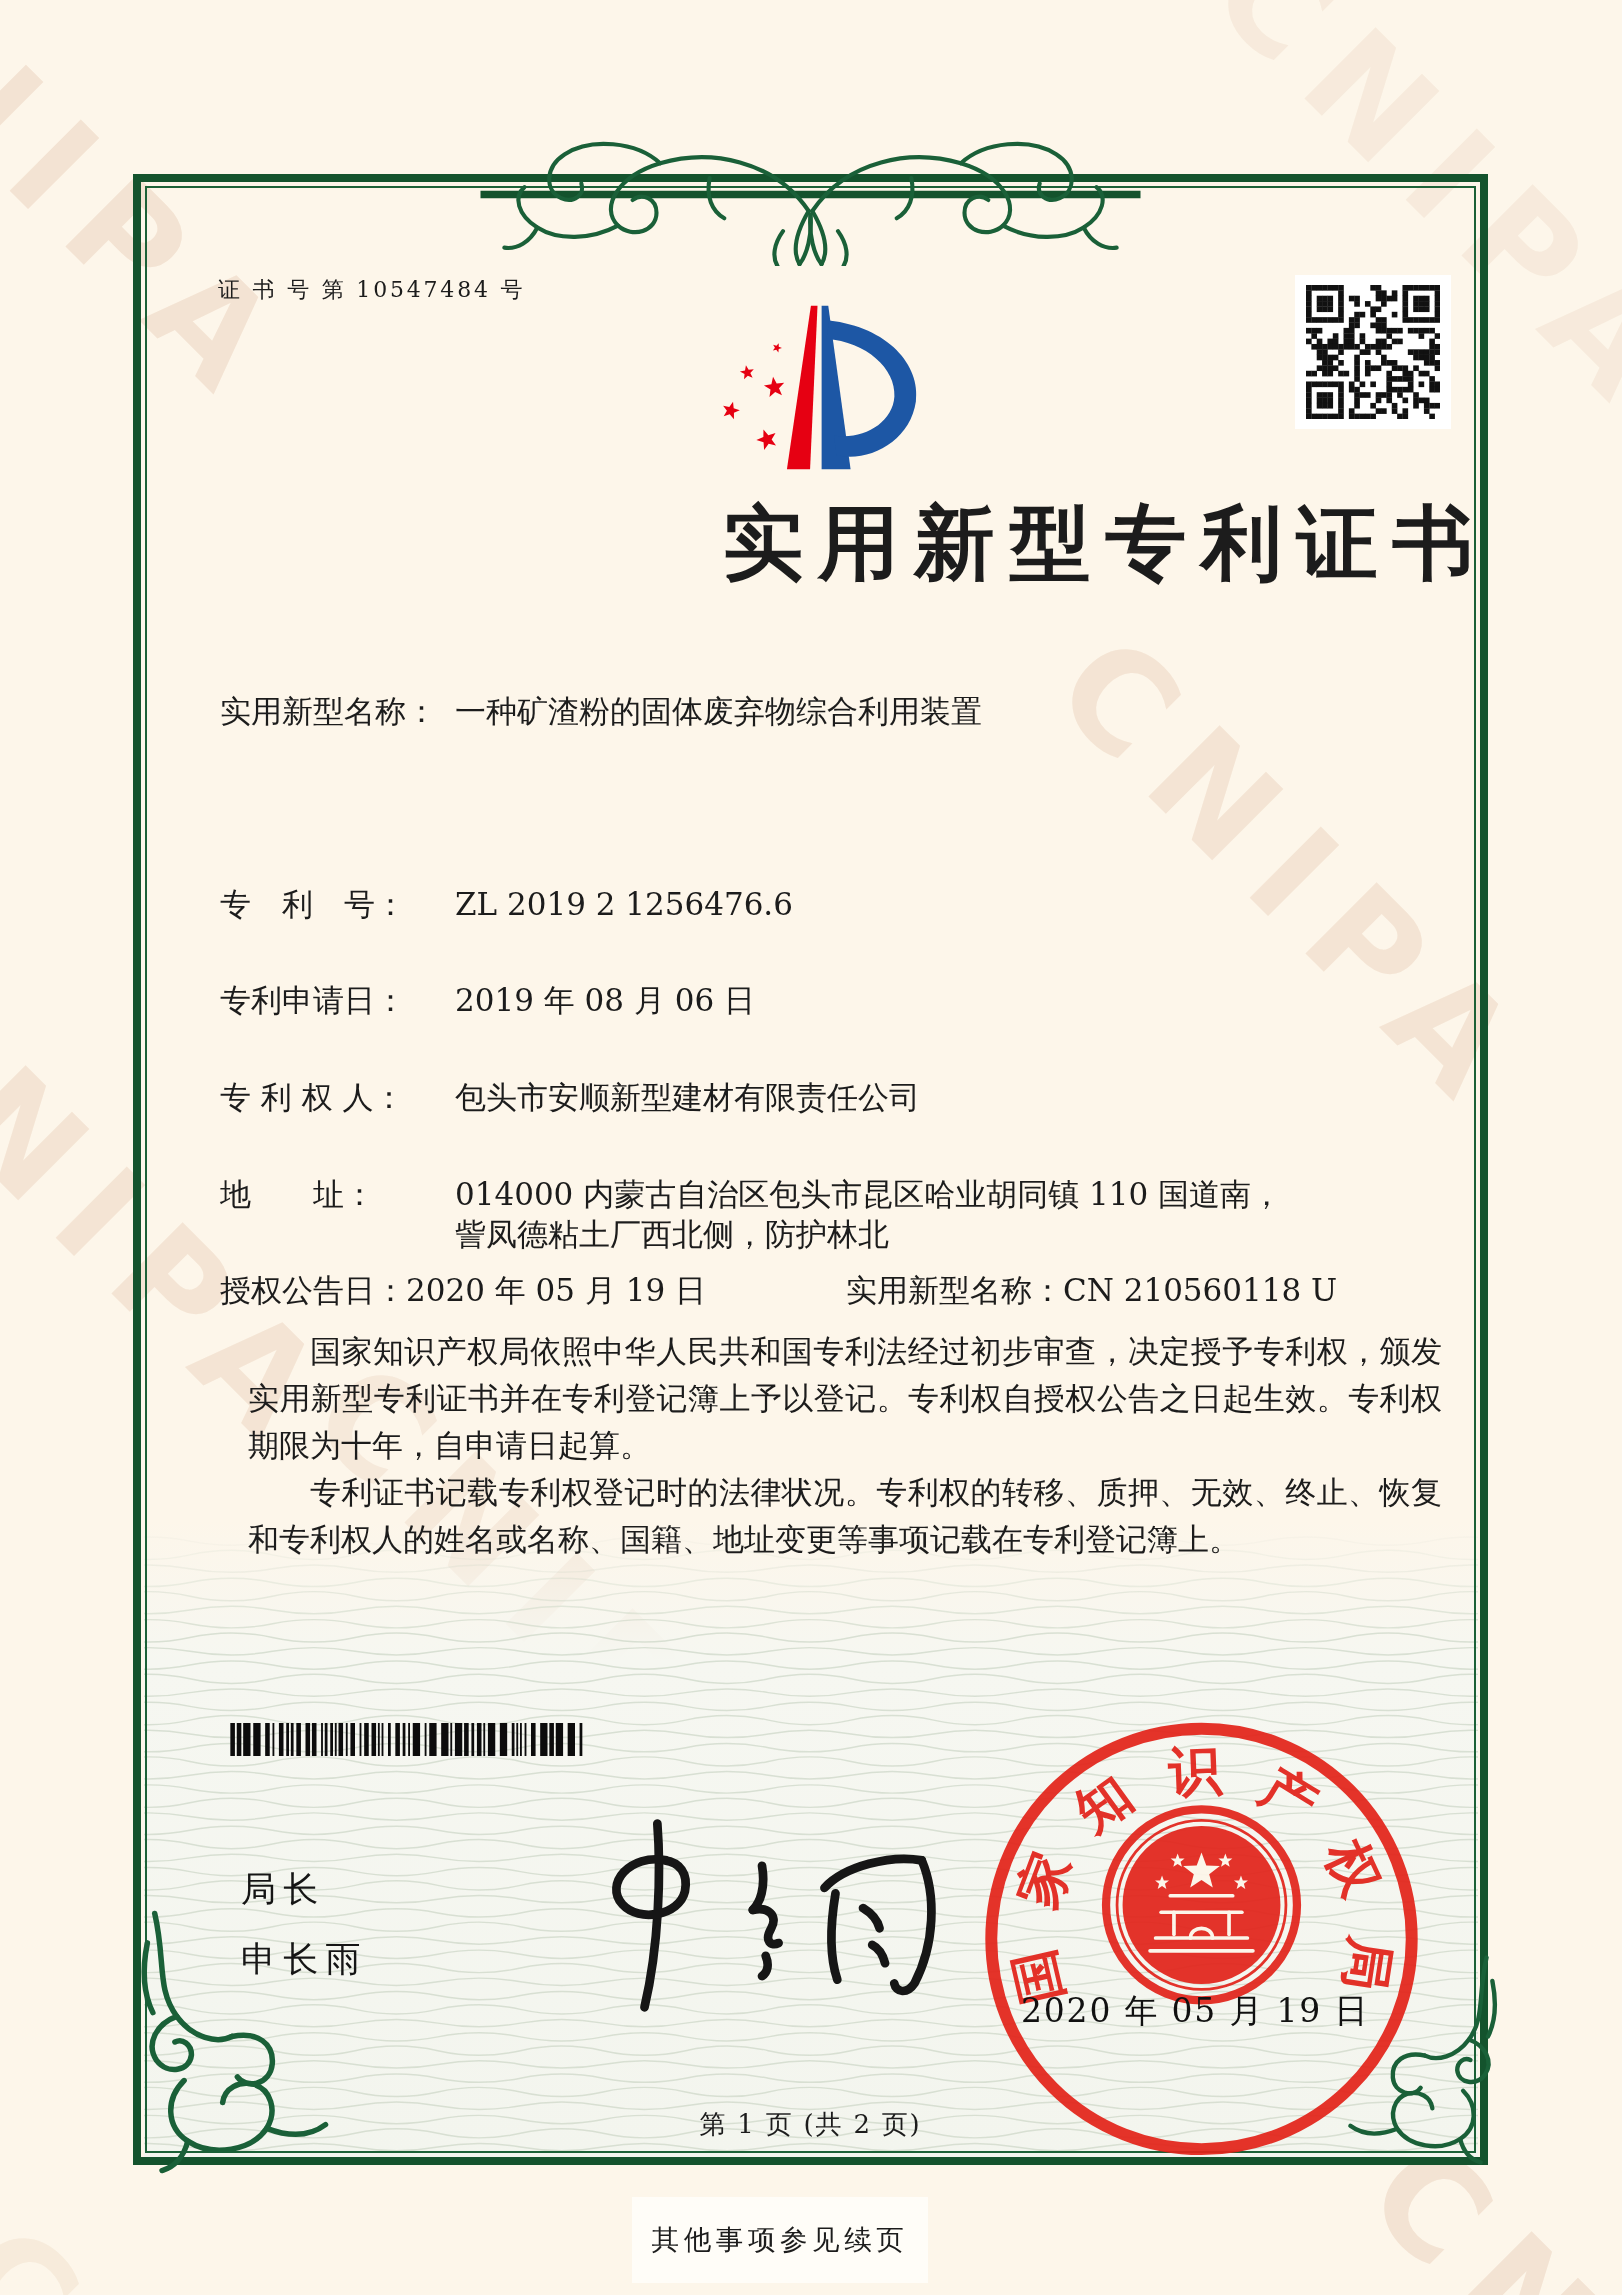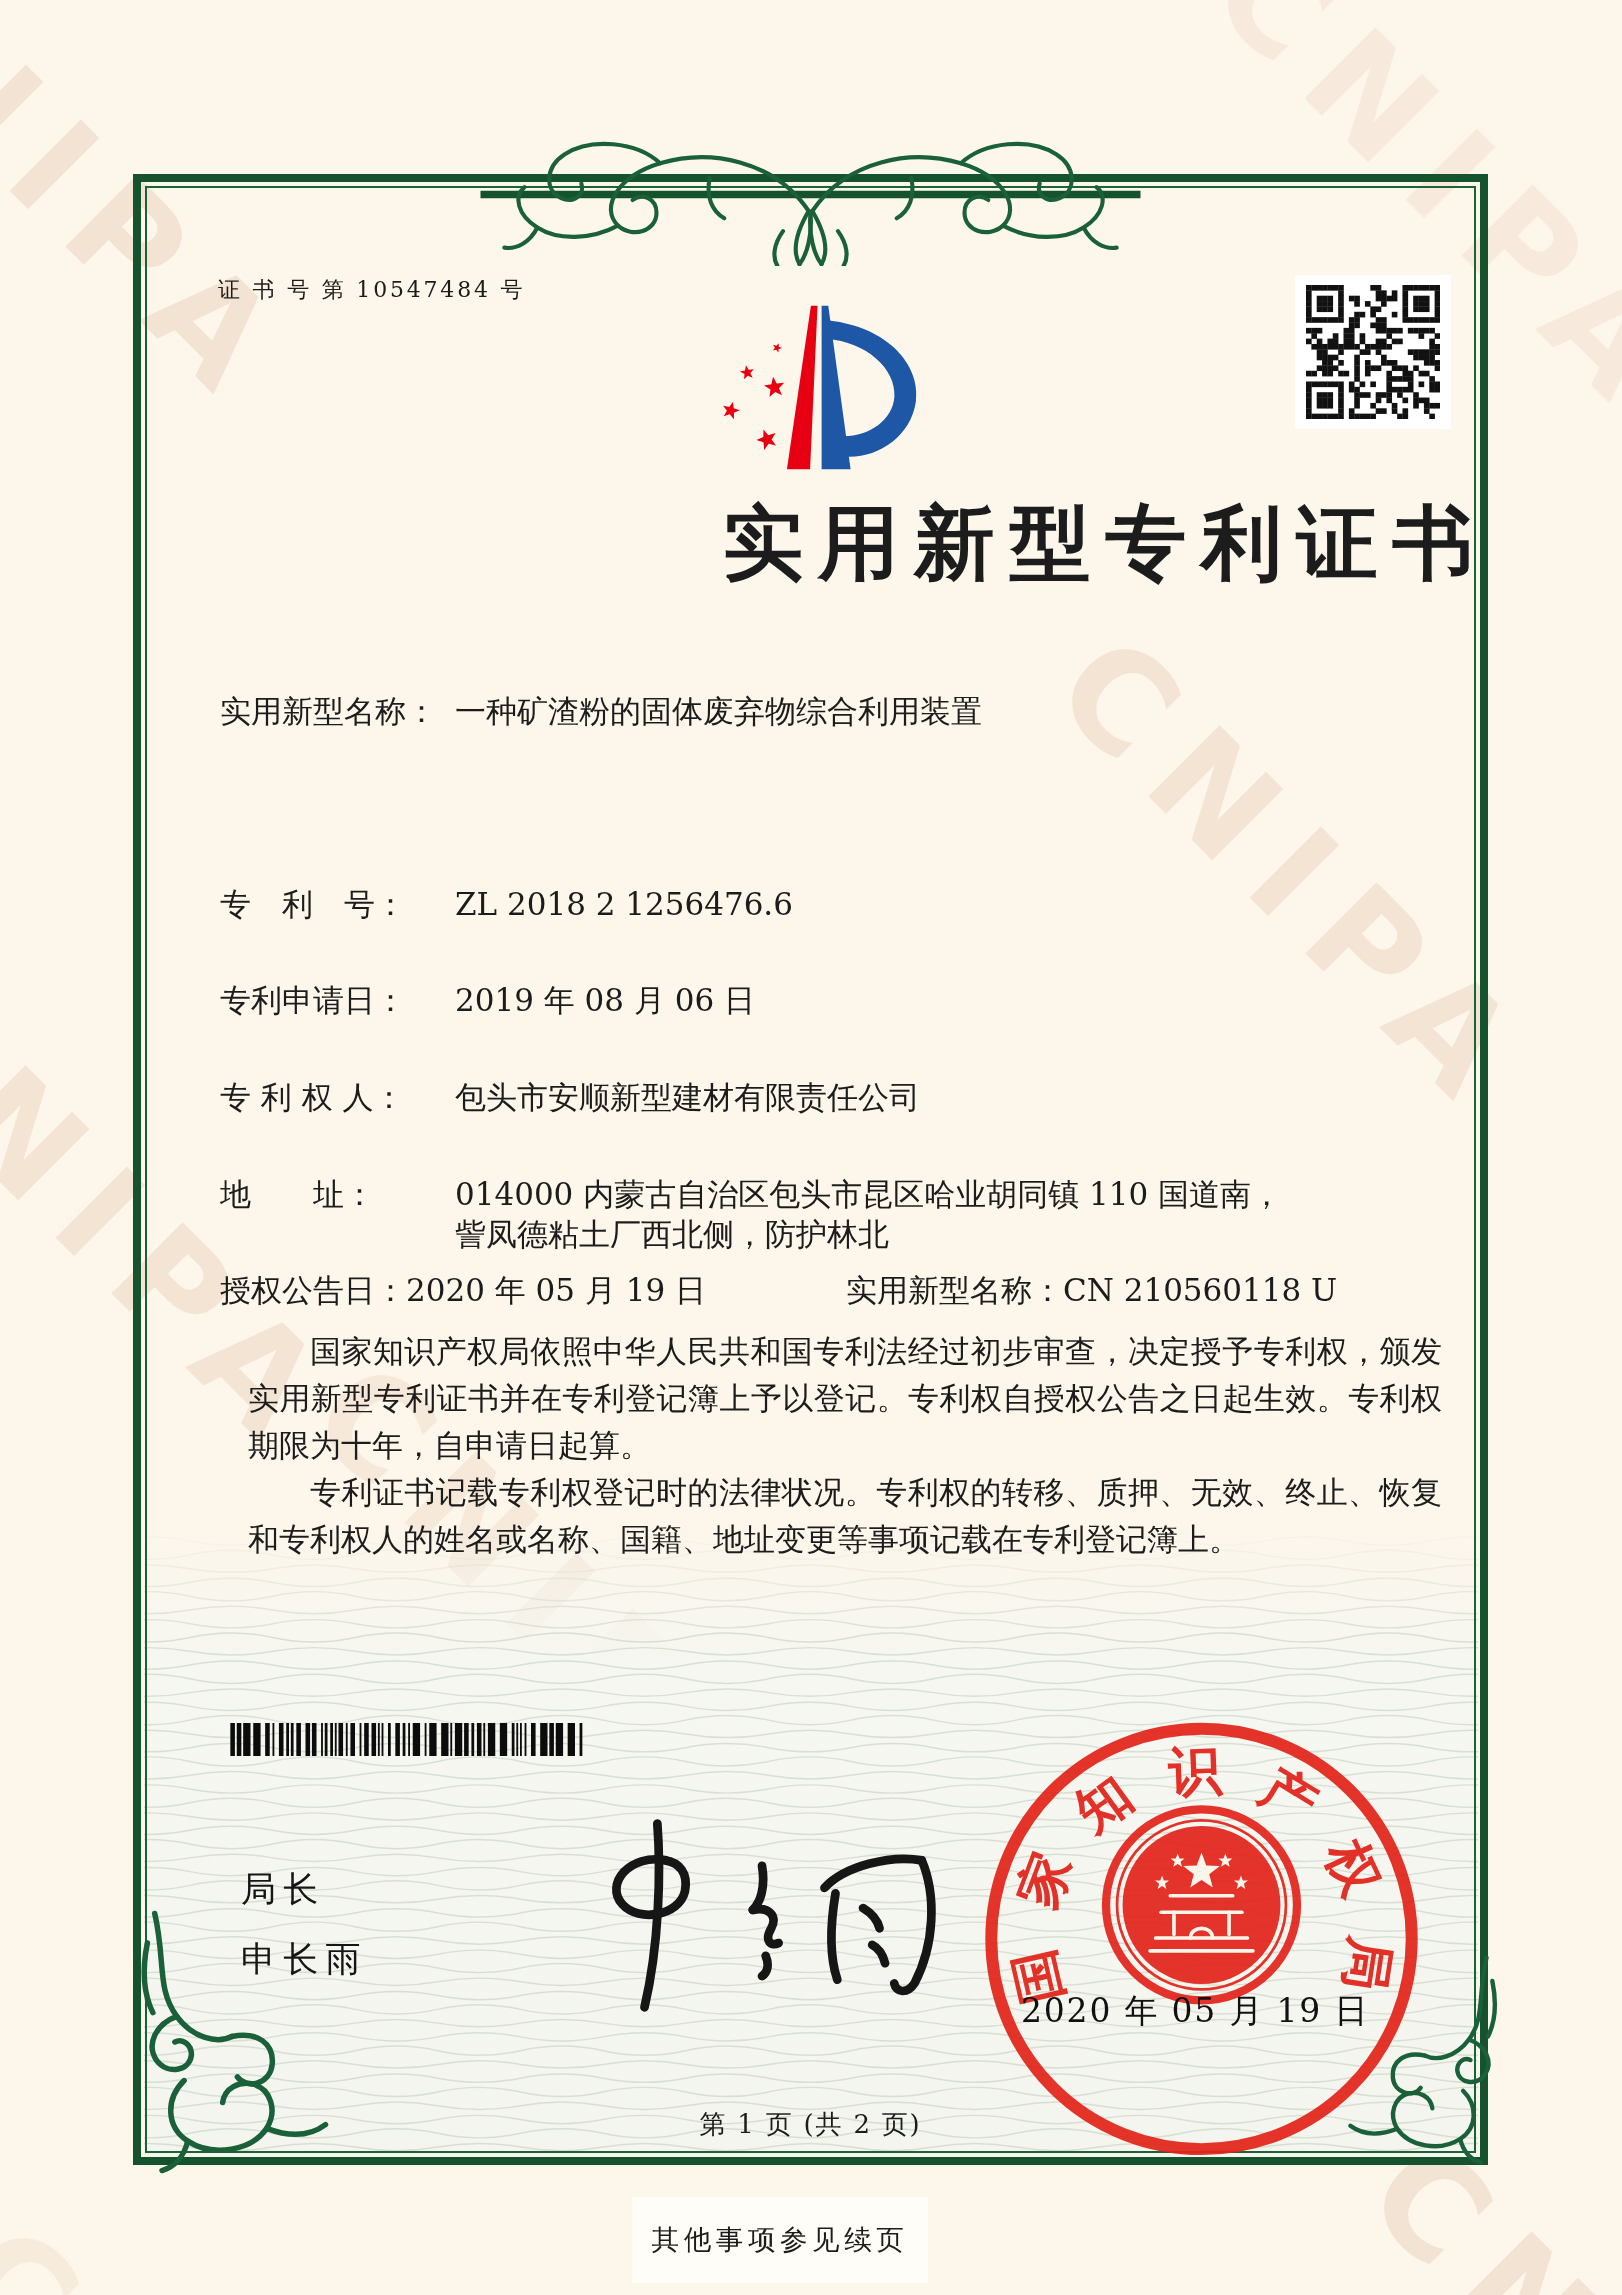--- a/index.html
+++ b/index.html
@@ -472,21 +472,21 @@
         <rect x="134.32" y="140.16" width="6.14" height="6.14" fill="#111"></rect>
       </svg>
   </div>
 
   <div class="title">实用新型专利证书</div>
 
   <div class="fieldrow" style="top:691px;">
     <span class="lbl">实用新型名称：</span><span>一种矿渣粉的固体废弃物综合利用装置</span>
   </div>
   <div class="fieldrow" style="top:884px;">
-    <span class="lbl">专　利　号：</span><span>ZL 2018 2 1256476.6</span>
+    <span class="lbl">专　利　号：</span><span>ZL 2019 2 1256476.6</span>
   </div>
   <div class="fieldrow" style="top:980px;">
     <span class="lbl">专利申请日：</span><span>2019 年 08 月 06 日</span>
   </div>
   <div class="fieldrow" style="top:1077px;">
     <span class="lbl">专 利 权 人：</span><span>包头市安顺新型建材有限责任公司</span>
   </div>
   <div class="fieldrow" style="top:1174px;">
     <span class="lbl">地　　址：</span><span>014000 内蒙古自治区包头市昆区哈业胡同镇 110 国道南，</span>
     <span class="l2">訾凤德粘土厂西北侧，防护林北</span>

